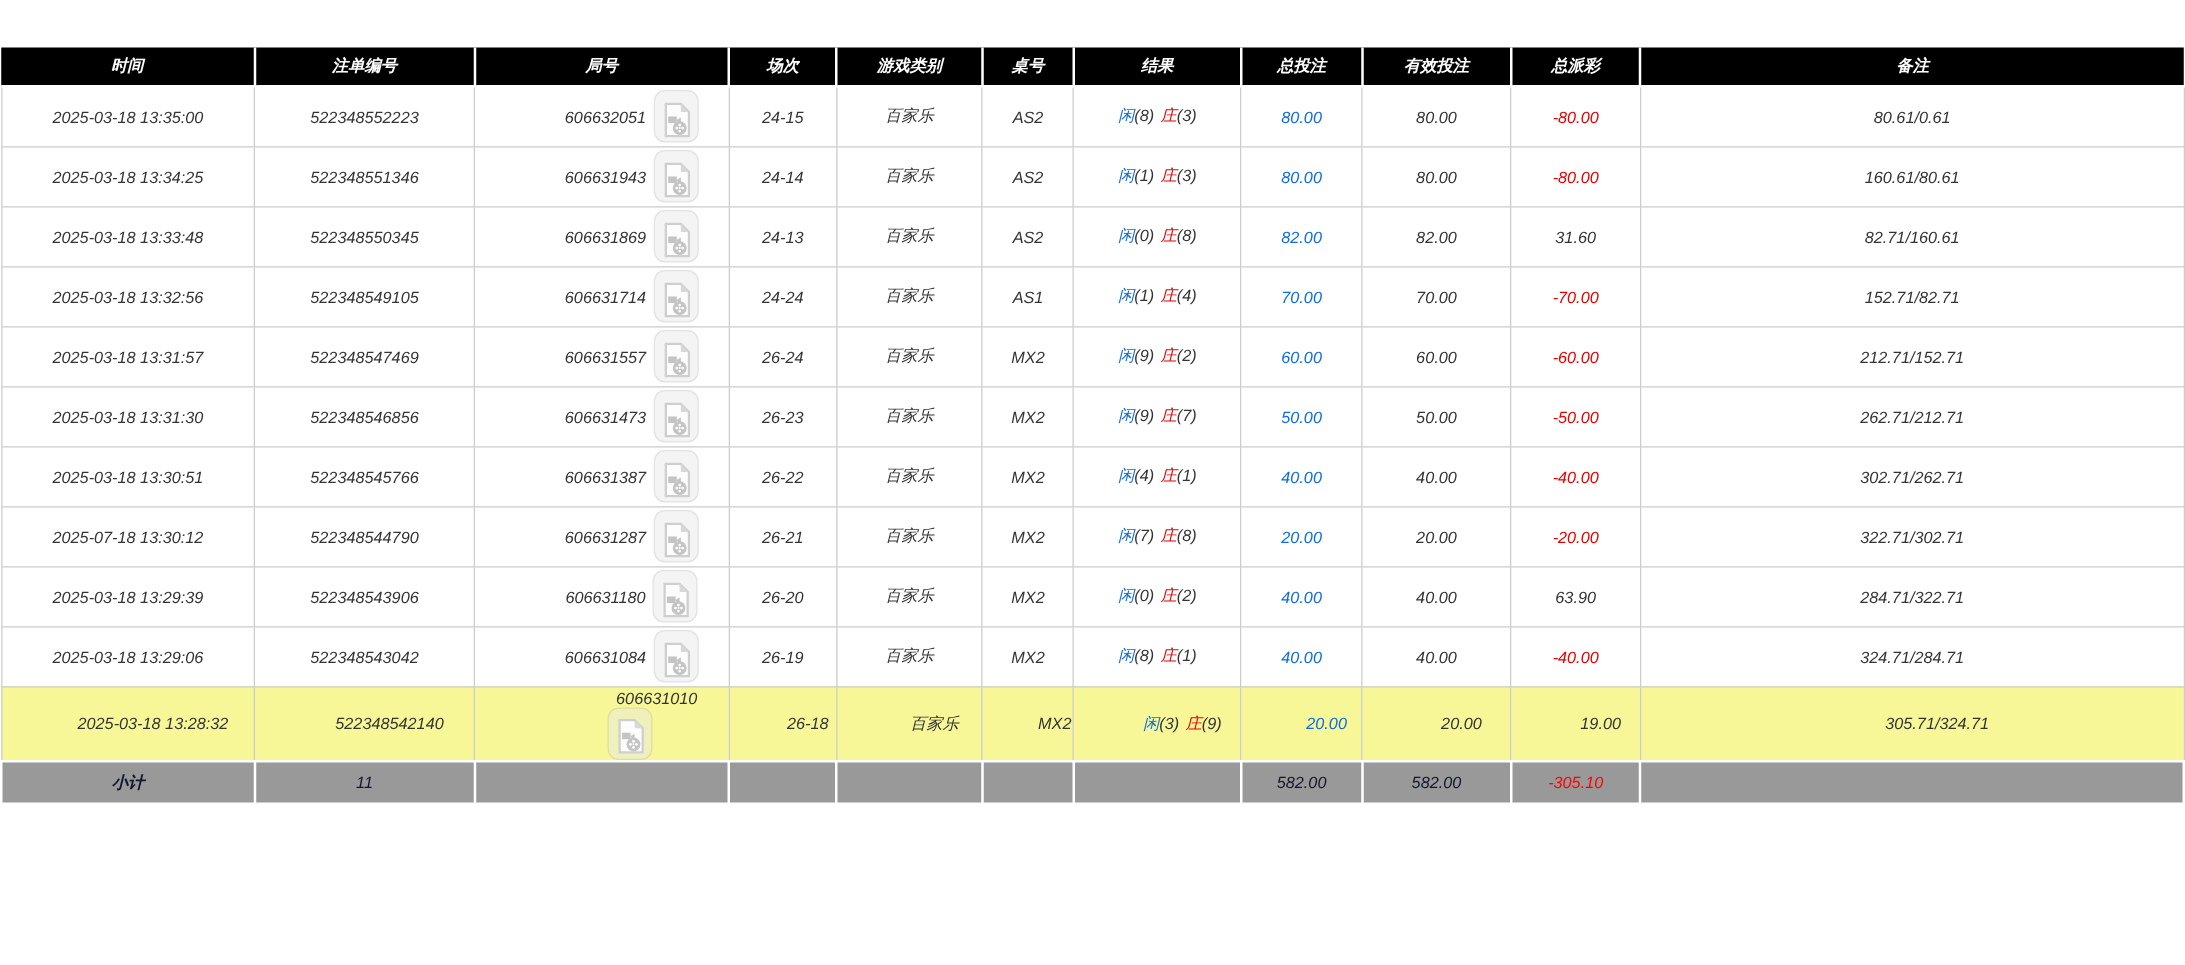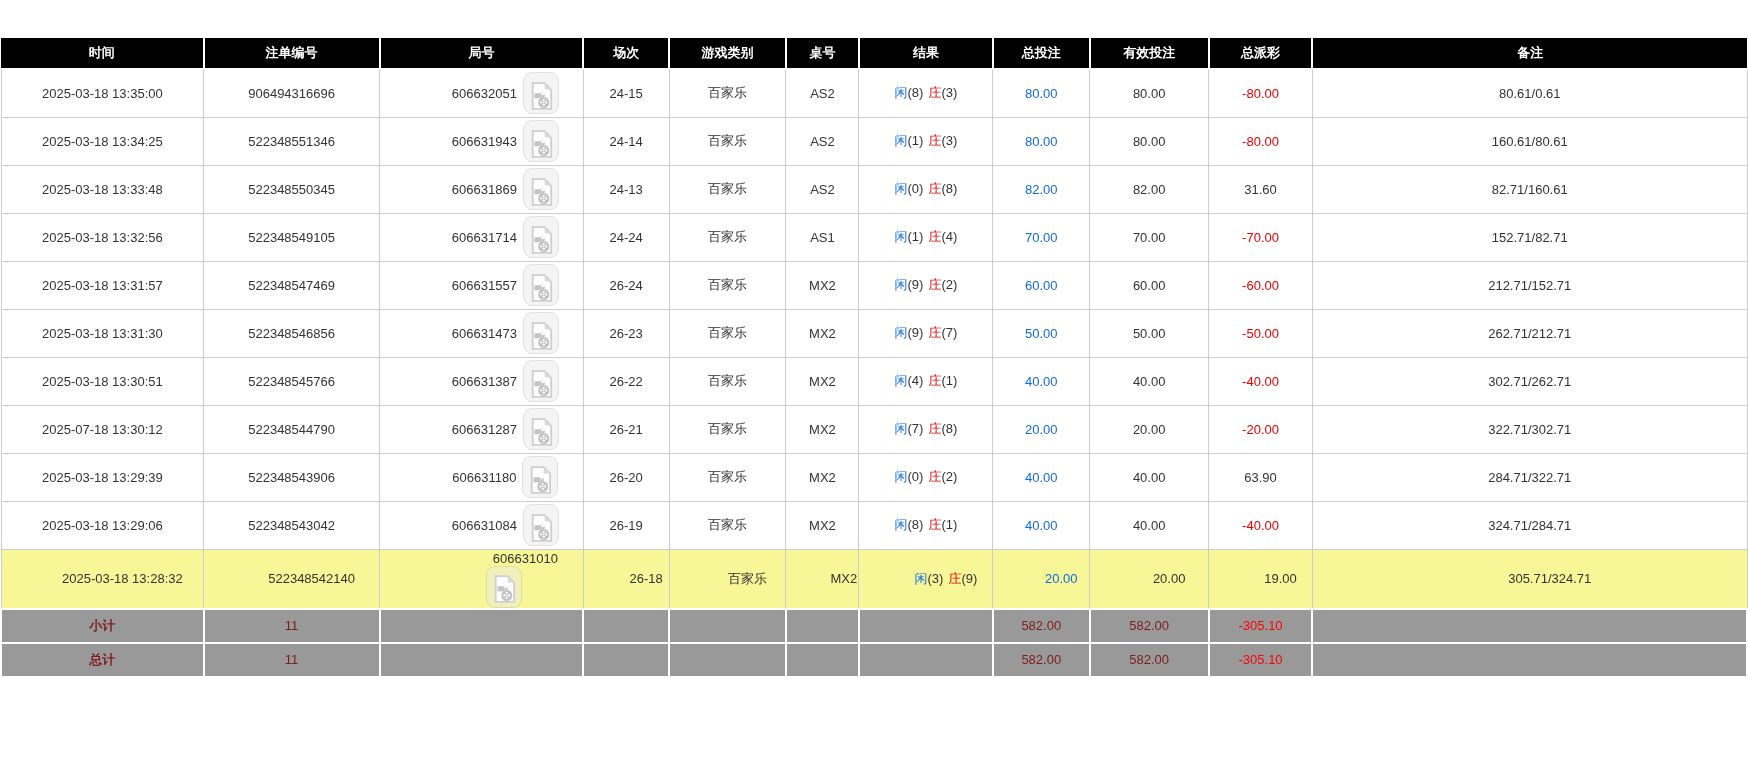--- a/index.html
+++ b/index.html
@@ -3,21 +3,21 @@
 <meta charset="utf-8">
 <style>
   * { box-sizing: border-box; }
   html, body {
     margin: 0; padding: 0;
     width: 1748px; height: 772px;
     background: #fff;
     font-family: "Liberation Sans", "DejaVu Sans", sans-serif;
     overflow: hidden;
   }
-  .table-wrap { padding-top: 38px; }
+  .table-wrap { padding-top: 38px; font-style: italic; }
   table {
     width: 100%;
     border-collapse: collapse;
     table-layout: fixed;
   }
   thead th {
     background: var(--header-bg, #000);
     color: #fff;
     font-size: 13px;
     font-weight: bold;
@@ -53,21 +53,21 @@
     border-radius: 9px;
     background: #f4f4f4;
     border: 1px solid #e2e2e2;
     padding: 5px 0 0 0;
     cursor: pointer;
     line-height: 0;
   }
   tr.highlight .video-btn { background: #f0f0bc; border-color: #dede9e; }
   tr.summary-row td {
     background: var(--summary-bg, #999);
-    color: #7f1d1d;
+    color: #0f172a;
     height: 34px;
     font-size: 13px;
     border: 2px solid #fff;
     padding: 0 4px;
   }
   tr.summary-row td.s-label { font-weight: bold; }
   tr.summary-row td.neg { color: #ff0000 !important; }
 </style>
 </head>
 <body>
@@ -98,21 +98,21 @@
         <th>结果</th>
         <th>总投注</th>
         <th>有效投注</th>
         <th>总派彩</th>
         <th>备注</th>
       </tr>
     </thead>
     <tbody>
         <tr class="data-row">
     <td class="c-time">2025-03-18 13:35:00</td>
-    <td class="c-bet-id">906494316696</td>
+    <td class="c-bet-id">522348552223</td>
     <td class="c-round">
       <span class="round-no">606632051</span><button class="video-btn" type="button"><svg width="24" height="30" viewBox="0 0 26 32">
         <path d="M4 2 h13 l7 7 v21 H4 z" fill="#fdfdfd" stroke="#cfcfcf" stroke-width="2"></path>
         <path d="M17 2 l7 7 h-7 z" fill="#d8d8d8"></path>
         <path d="M6 13 h7.5 v5.5 H6 z" fill="#c4c4c4"></path>
         <path d="M13.5 15.8 l3.5 -2 v5 l-3.5 -2 z" fill="#c4c4c4"></path>
         <circle cx="16" cy="23" r="6" fill="#c4c4c4"></circle>
         <circle cx="16" cy="20.4" r="1.2" fill="#fff"></circle>
         <circle cx="13.4" cy="23" r="1.2" fill="#fff"></circle>
         <circle cx="18.6" cy="23" r="1.2" fill="#fff"></circle>
@@ -406,33 +406,20 @@
     <td class="c-result">
       <span class="result-player">闲</span><span>(3)</span><span class="result-gap"></span><span class="result-banker">庄</span><span>(9)</span>
     </td>
     <td class="c-total-bet">20.00</td>
     <td class="c-valid-bet">20.00</td>
     <td class="c-payout">19.00</td>
     <td class="c-remark">305.71/324.71</td>
   </tr>
         <tr class="summary-row">
     <td class="s-label">小计</td>
-    <td class="s-count">11</td>
-    <td></td>
-    <td></td>
-    <td></td>
-    <td></td>
-    <td></td>
-    <td class="s-total">582.00</td>
-    <td class="s-valid">582.00</td>
-    <td class="s-payout neg">-305.10</td>
-    <td></td>
-  </tr>
-        <tr class="summary-row">
-    <td class="s-label">总计</td>
     <td class="s-count">11</td>
     <td></td>
     <td></td>
     <td></td>
     <td></td>
     <td></td>
     <td class="s-total">582.00</td>
     <td class="s-valid">582.00</td>
     <td class="s-payout neg">-305.10</td>
     <td></td>

